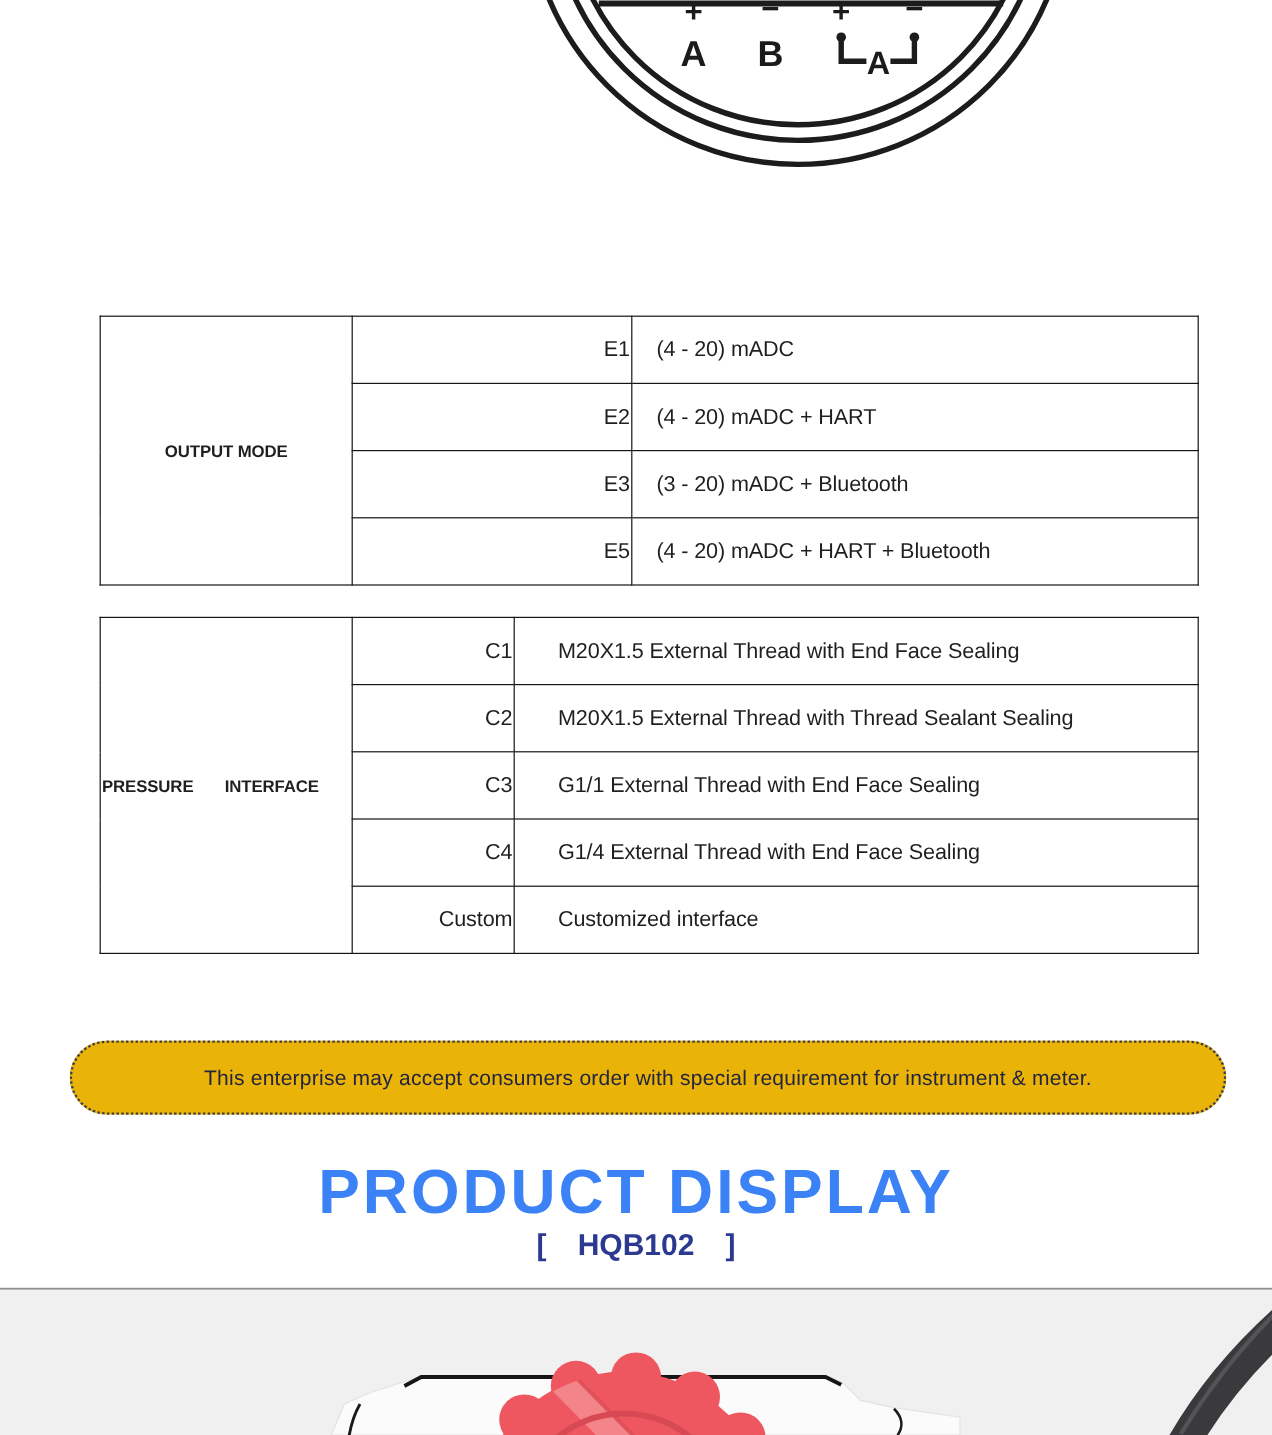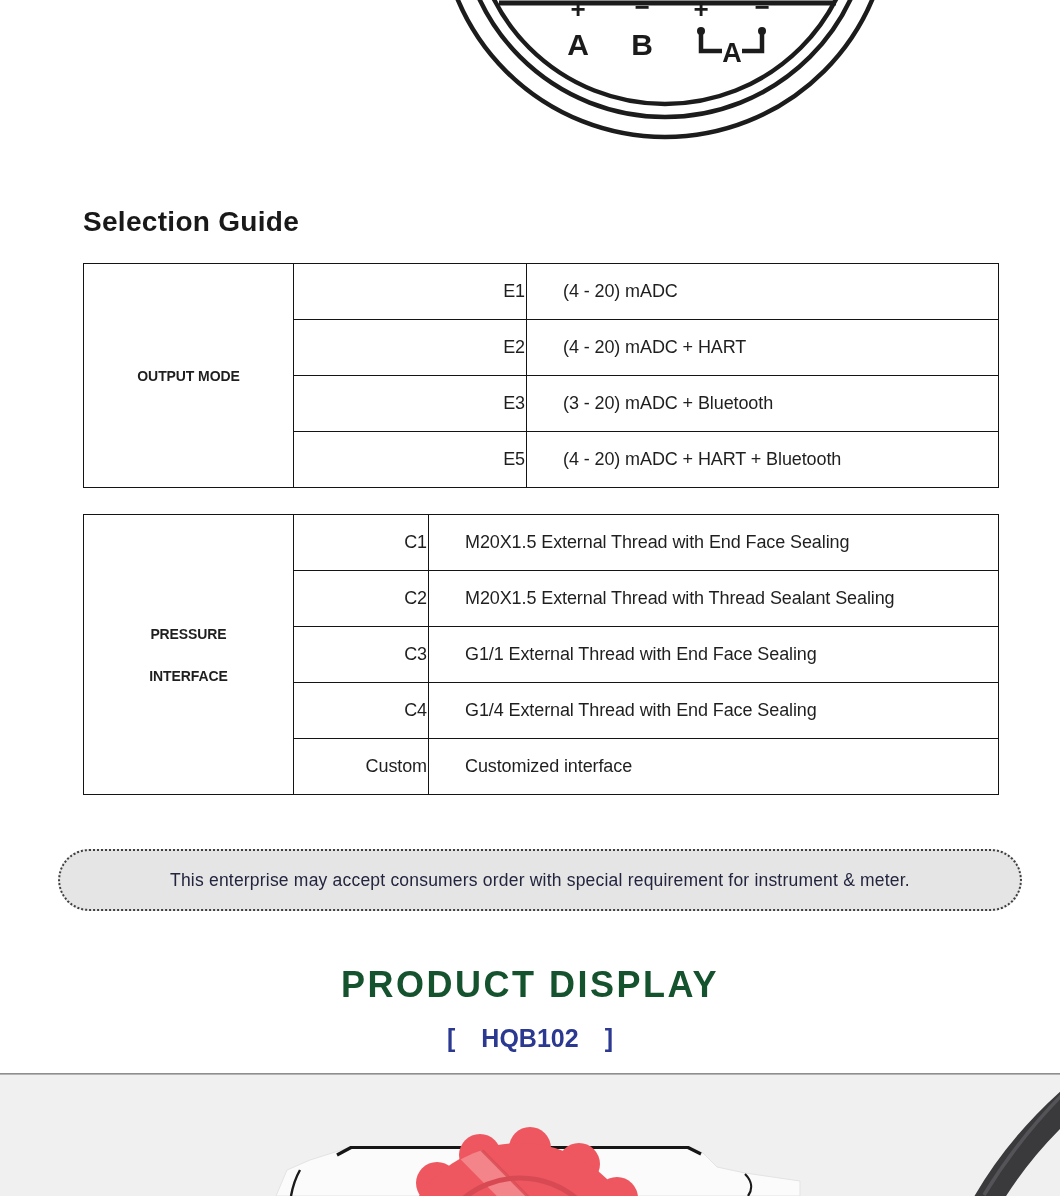--- a/index.html
+++ b/index.html
@@ -25,35 +25,35 @@
     border-collapse:collapse;table-layout:fixed;
   }
   .sel-table td{
     border:1.6px solid #141414;vertical-align:middle;
     font-size:18px;color:#1f1f1f;letter-spacing:-0.1px;
   }
   .t1{top:263px;}
   .t2{top:514px;}
   .t1 tr,.t2 tr{height:56px;}
   .sel-table .cat{text-align:center;font-size:14px;font-weight:bold;}
-  .cat-stack{display:flex;flex-direction:column;align-items:center;gap:26px;}
+  .cat-stack{display:flex;flex-direction:row;align-items:center;gap:26px;}
   .sel-table .code{padding-left:28px;text-align:right;}
-  .t1 .desc{padding-left:36px;}
+  .t1 .desc{padding-left:20px;}
   .t2 .desc{padding-left:36px;}
   
   .notice{
-    position:absolute;left:58px;top:849px;width:964px;height:62px;
+    position:absolute;left:58px;top:867px;width:964px;height:62px;
     box-sizing:border-box;border:2px dotted #3f3f3f;border-radius:31px;
-    display:flex;align-items:center;justify-content:center;background:#e5e5e5;
+    display:flex;align-items:center;justify-content:center;background:#eab308;
   }
   .notice span{font-size:17.5px;font-weight:500;color:#23253f;letter-spacing:.2px;}
   
   .pd-title{
     position:absolute;top:964px;left:0;width:100%;text-align:center;
-    font-size:36px;font-weight:800;letter-spacing:2.5px;color:#14532d;
+    font-size:52px;font-weight:800;letter-spacing:2.5px;color:#3b82f6;
   }
   .pd-model{
     position:absolute;top:1024px;left:0;width:100%;
     display:flex;justify-content:center;gap:26px;
     font-size:25px;font-weight:800;color:#2b3990;
   }
   
   .photo{position:absolute;top:1073px;left:0;}
 </style>
 </head>
@@ -76,21 +76,20 @@
     <text class="term" x="642" y="55" text-anchor="middle">B</text>
     <g>
       <circle cx="701" cy="31" r="4" fill="#1c1c1c"></circle>
       <circle cx="762" cy="31" r="4" fill="#1c1c1c"></circle>
       <path d="M701,29 L701,51 L722,51" fill="none" stroke="#1c1c1c" stroke-width="4.5"></path>
       <path d="M742,51 L762,51 L762,29" fill="none" stroke="#1c1c1c" stroke-width="4.5"></path>
       <text class="amm" x="732" y="62" text-anchor="middle">A</text>
     </g>
   </svg>
 
-  <h2 class="heading">Selection Guide</h2>
 
   <table class="sel-table t1">
     <colgroup>
         <col style="width:210px">
         <col style="width:233px">
         <col>
       </colgroup>
     <tbody>
       <tr>
         <td class="cat" rowspan="4">OUTPUT MODE</td>

